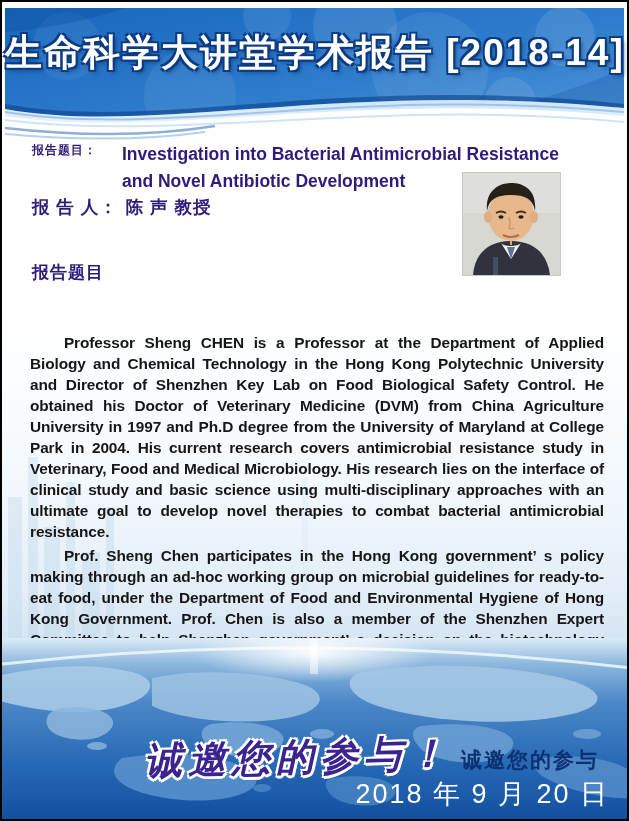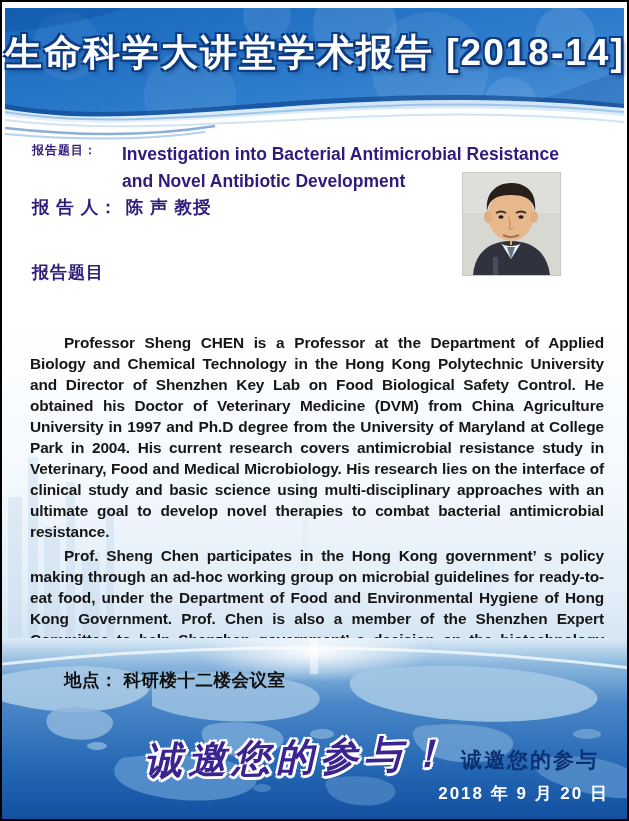--- a/index.html
+++ b/index.html
@@ -47,21 +47,21 @@
   
   .details{ position:absolute; left:62px; top:664px; font-size:17.5px; font-weight:bold; color:#101010; line-height:29px; letter-spacing:.5px; }
   
   .invitation{
     position:absolute; left:142px; top:730px; font-size:38px; font-weight:bold; font-style:italic;
     color:#3b2390; letter-spacing:6px; transform:rotate(-1.5deg); white-space:nowrap;
     text-shadow:-2px -2px 0 #fff, 2px -2px 0 #fff, -2px 2px 0 #fff, 2px 2px 0 #fff, 0 3px 0 #fff, 3px 0 0 #fff;
     font-family:"DejaVu Serif","Liberation Serif",serif;
   }
   .organizer{ position:absolute; right:28px; top:744px; font-size:21px; font-weight:bold; color:#0c3173; letter-spacing:2px; }
-  .footer-date{ position:absolute; right:18px; top:774px; font-size:17px; font-weight:bold; color:#ffffff; letter-spacing:2px;margin-top:6px; }
+  .footer-date{ position:absolute; right:18px; top:774px; font-size:27px; font-weight:normal; color:#ffffff; letter-spacing:2px; }
 </style>
 </head>
 <body>
 
 <div class="page">
 
   <div class="banner">
     <svg viewBox="0 0 619 138" preserveAspectRatio="none">
       <defs>
         <linearGradient id="bg" x1="0" y1="0" x2="1" y2="1">
@@ -175,20 +175,19 @@
       <path d="M330,140 C370,134 400,144 392,158 C382,172 340,170 328,156 C322,148 322,142 330,140 Z" fill="#4d88c6" opacity="0.75"></path>
       <ellipse cx="95" cy="108" rx="10" ry="4" fill="#8db6dd" opacity="0.8"></ellipse>
       <ellipse cx="320" cy="96" rx="12" ry="5" fill="#8db6dd" opacity="0.7"></ellipse>
       <ellipse cx="585" cy="96" rx="14" ry="5" fill="#7cabd8" opacity="0.7"></ellipse>
       <ellipse cx="260" cy="150" rx="9" ry="4" fill="#4d88c6" opacity="0.8"></ellipse>
       <rect x="0" y="178" width="629" height="5" fill="#0d4astro" opacity="0"></rect>
     </svg>
   </div>
 
   <div class="details">
-    <div><span>地点：</span> <span>科研楼十二楼会议室</span></div>
   </div>
 
   <div class="invitation">诚邀您的参与！</div>
   <div class="organizer">诚邀您的参与</div>
   <div class="footer-date">2018 年 9 月 20 日</div>
 
 </div>
 
 </body></html>

